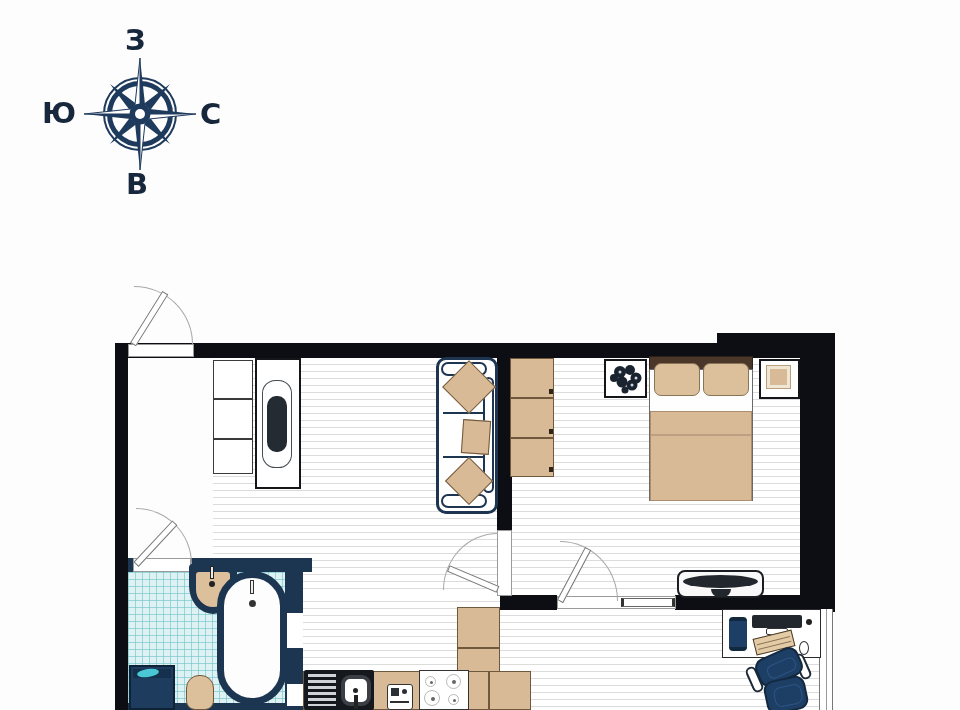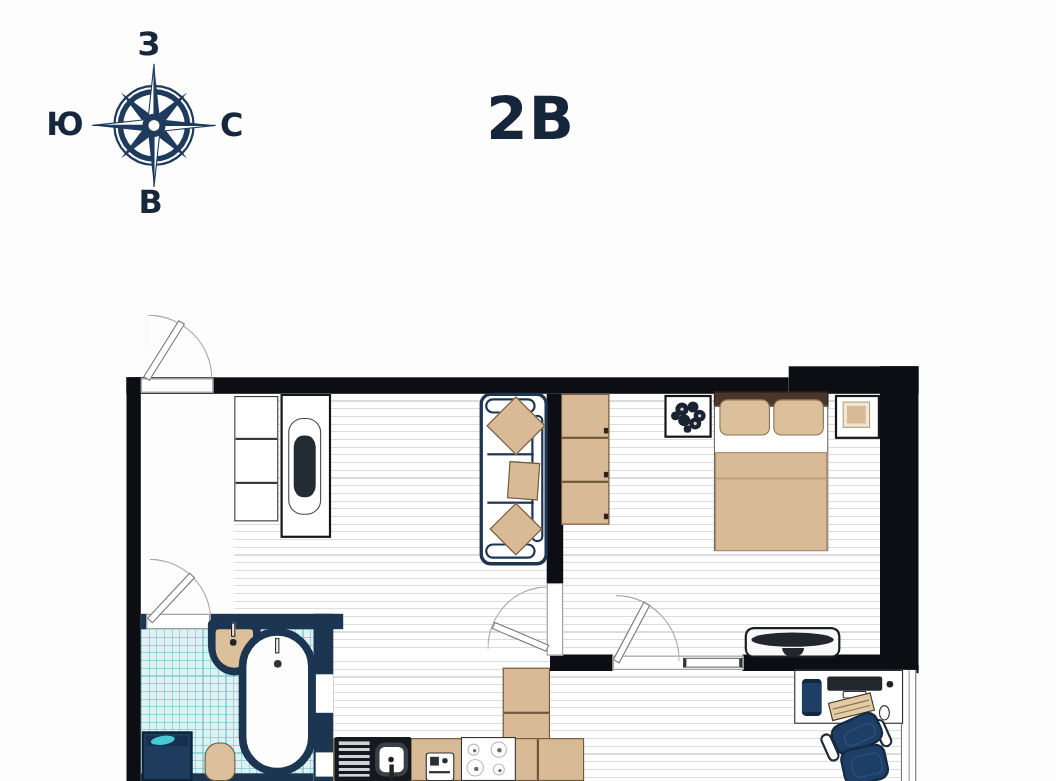--- a/index.html
+++ b/index.html
@@ -50,21 +50,20 @@
       <polygon points="113,57 57,51 57,57" fill="#1e3a5c"></polygon>
       <circle cx="57" cy="57" r="10.5" fill="#1e3a5c"></circle>
       <circle cx="57" cy="57" r="5" fill="#ffffff"></circle>
     </svg>
   </div>
   <div class="a clabel" style="left:125px;top:26px;">З</div>
   <div class="a clabel" style="left:42px;top:99px;">Ю</div>
   <div class="a clabel" style="left:200px;top:100px;">С</div>
   <div class="a clabel" style="left:126px;top:170px;">В</div>
 
-  <div class="a title" style="left:395px;top:76px;width:175px;">2В</div>
 
   <div class="a laminate" style="left:213px;top:358px;width:284px;height:237px;"></div>
   <div class="a laminate" style="left:512px;top:358px;width:288px;height:239px;"></div>
   <div class="a laminate" style="left:303px;top:595px;width:517px;height:115px;"></div>
   <div class="a tile" style="left:128px;top:572px;width:157px;height:138px;"></div>
 
   <div class="a wall" style="left:115px;top:343px;width:602px;height:15px;"></div>
   <div class="a wall" style="left:717px;top:333px;width:118px;height:25px;"></div>
   <div class="a wall" style="left:115px;top:343px;width:13px;height:367px;"></div>
   <div class="a wall" style="left:800px;top:333px;width:35px;height:279px;"></div>

